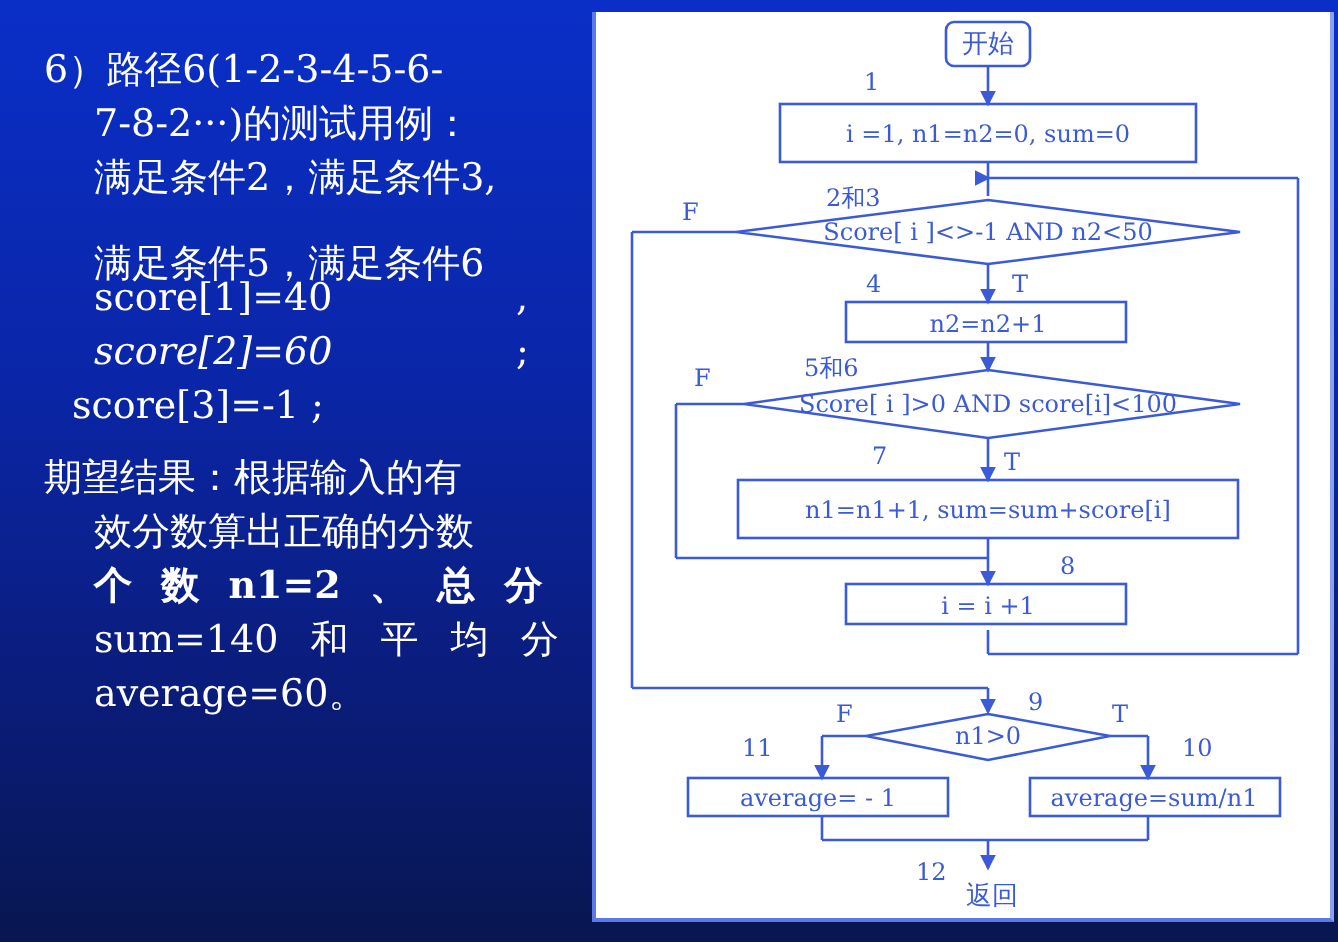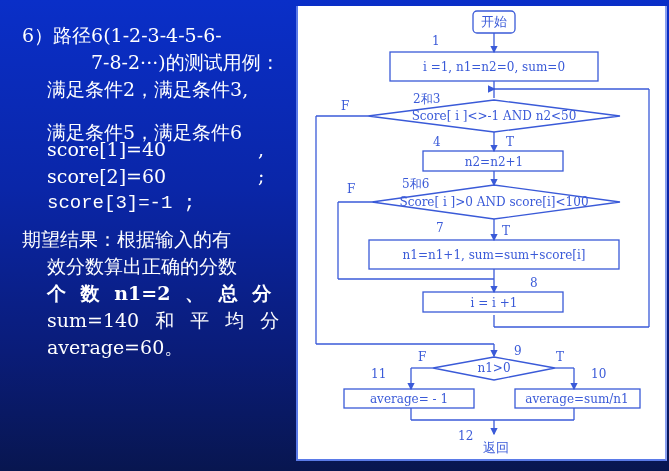--- a/index.html
+++ b/index.html
@@ -19,29 +19,29 @@
       border-right: 2px solid #8aa0f0;
     }
     svg { position: absolute; left: 0; top: 0; }
     .fc-text { font-family: "DejaVu Serif", "Liberation Serif", serif; fill: #3a5ad8; }
   </style>
 </head>
 <body>
 
 <div class="left-text">
   <div class="line" style="left:22px;top:22px;">6）路径6(1-2-3-4-5-6-</div>
-  <div class="line" style="left:47px;top:49px;margin-left:44px;">7-8-2···)的测试用例：</div>
+  <div class="line" style="left:47px;top:49px;">7-8-2···)的测试用例：</div>
   <div class="line" style="left:47px;top:76px;">满足条件2，满足条件3,</div>
   <div class="line" style="left:47px;top:103px;margin-top:16px;">满足条件5，满足条件6</div>
 
   <div class="line" style="left:47px;top:136px;">score[1]=40</div>
   <div class="line" style="left:258px;top:136px;">,</div>
-  <div class="line" style="left:47px;top:163px;">score[2]=60</div>
+  <div class="line" style="left:47px;top:163px;font-style:italic;">score[2]=60</div>
   <div class="line" style="left:258px;top:163px;">;</div>
-  <div class="line" style="left:47px;top:190px;font-family:Liberation Mono, monospace;">score[3]=-1 ;</div>
+  <div class="line" style="left:36px;top:190px;">score[3]=-1 ;</div>
 
   <div class="line" style="left:22px;top:226px;">期望结果：根据输入的有</div>
   <div class="line" style="left:47px;top:253px;">效分数算出正确的分数</div>
   <div class="line" style="left:47px;top:280px;word-spacing:8px;font-weight:bold;">个 数 n1=2 、 总 分</div>
   <div class="line" style="left:47px;top:307px;word-spacing:10px;">sum=140 和 平 均 分</div>
   <div class="line" style="left:47px;top:334px;">average=60。</div>
 </div>
 
 <div class="panel"></div>
 

